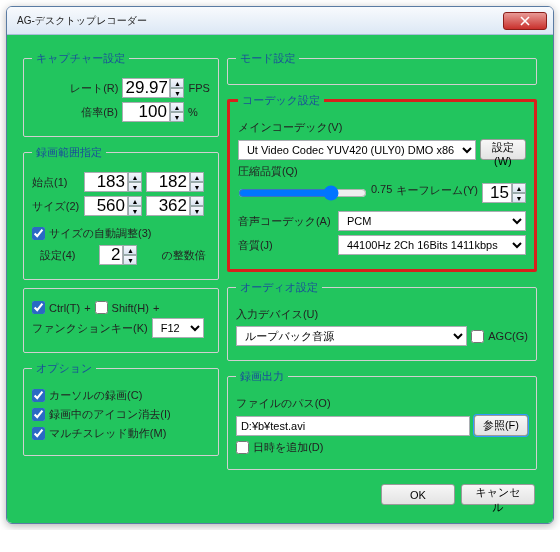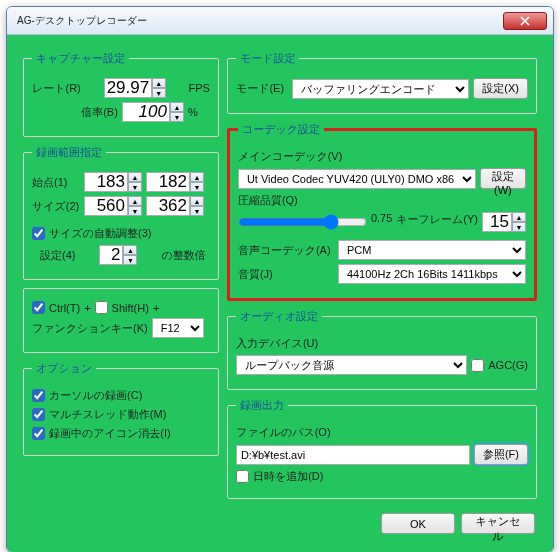--- a/index.html
+++ b/index.html
@@ -43,35 +43,35 @@
           <path d="M1 1 L9 9 M9 1 L1 9" stroke="#fff" stroke-width="1.6"></path>
         </svg>
     </div>
   </div>
   <div class="client">
     <div class="cols">
       <div class="col-left">
 
         <fieldset>
           <legend>キャプチャー設定</legend>
-          <div class="row" style="justify-content:space-between">
+          <div class="row" style="justify-content:flex-end">
             <span class="lbl">レート(R)</span>
             <span class="spin">
                 <input class="num" style="width: 48px;" value="29.97">
                 <span class="updn">
                   <button>▲</button>
                   <button>▼</button>
                 </span>
               </span>
             <span class="lbl">FPS</span>
           </div>
           <div class="row" style="justify-content:flex-end">
             <span class="lbl">倍率(B)</span>
             <span class="spin">
-                <input class="num" style="width: 48px; font-style: italic;" value="100">
+                <input class="num" style="width: 48px;" value="100">
                 <span class="updn">
                   <button>▲</button>
                   <button>▼</button>
                 </span>
               </span>
             <span class="lbl" style="width:22px">%</span>
           </div>
         </fieldset>
 
         <fieldset>
@@ -143,38 +143,33 @@
         </fieldset>
 
         <fieldset>
           <legend>オプション</legend>
           <div class="row">
               <input type="checkbox" class="chk" checked="" style="">
               <span class="lbl">カーソルの録画(C)</span>
             </div>
           <div class="row">
               <input type="checkbox" class="chk" checked="" style="">
+              <span class="lbl">録画中のアイコン消去(I)</span>
+            </div>
+          <div class="row">
+              <input type="checkbox" class="chk" checked="" style="">
               <span class="lbl">マルチスレッド動作(M)</span>
-            </div>
-          <div class="row">
-              <input type="checkbox" class="chk" checked="" style="">
-              <span class="lbl">録画中のアイコン消去(I)</span>
             </div>
         </fieldset>
 
       </div>
       <div class="col-right">
 
         <fieldset>
           <legend>モード設定</legend>
-          <div class="row">
-            <span class="lbl" style="width:52px">モード(E)</span>
-            <select class="sel" style="flex:1"><option>バッファリングエンコード</option></select>
-            <button class="btn">設定(X)</button>
-          </div>
         </fieldset>
 
         <fieldset class="highlight">
           <legend>コーデック設定</legend>
           <div class="row">
               <span class="lbl">メインコーデック(V)</span>
             </div>
           <div class="row">
             <select class="sel" style="flex:1"><option>Ut Video Codec YUV420 (ULY0) DMO x86</option></select>
             <button class="btn">設定(W)</button>

